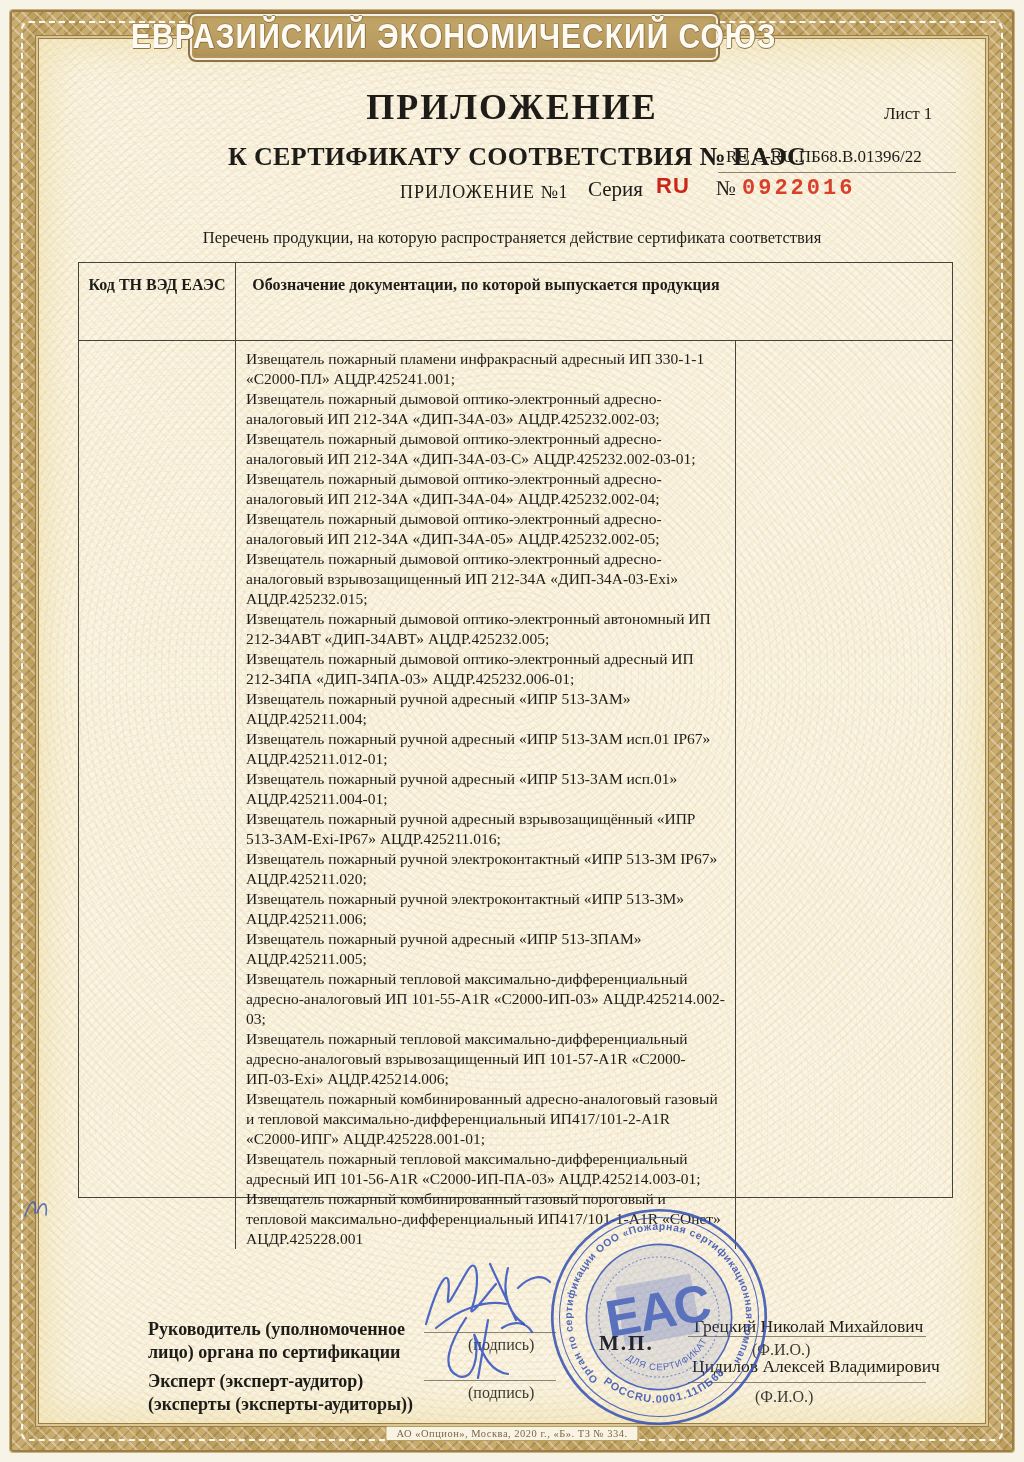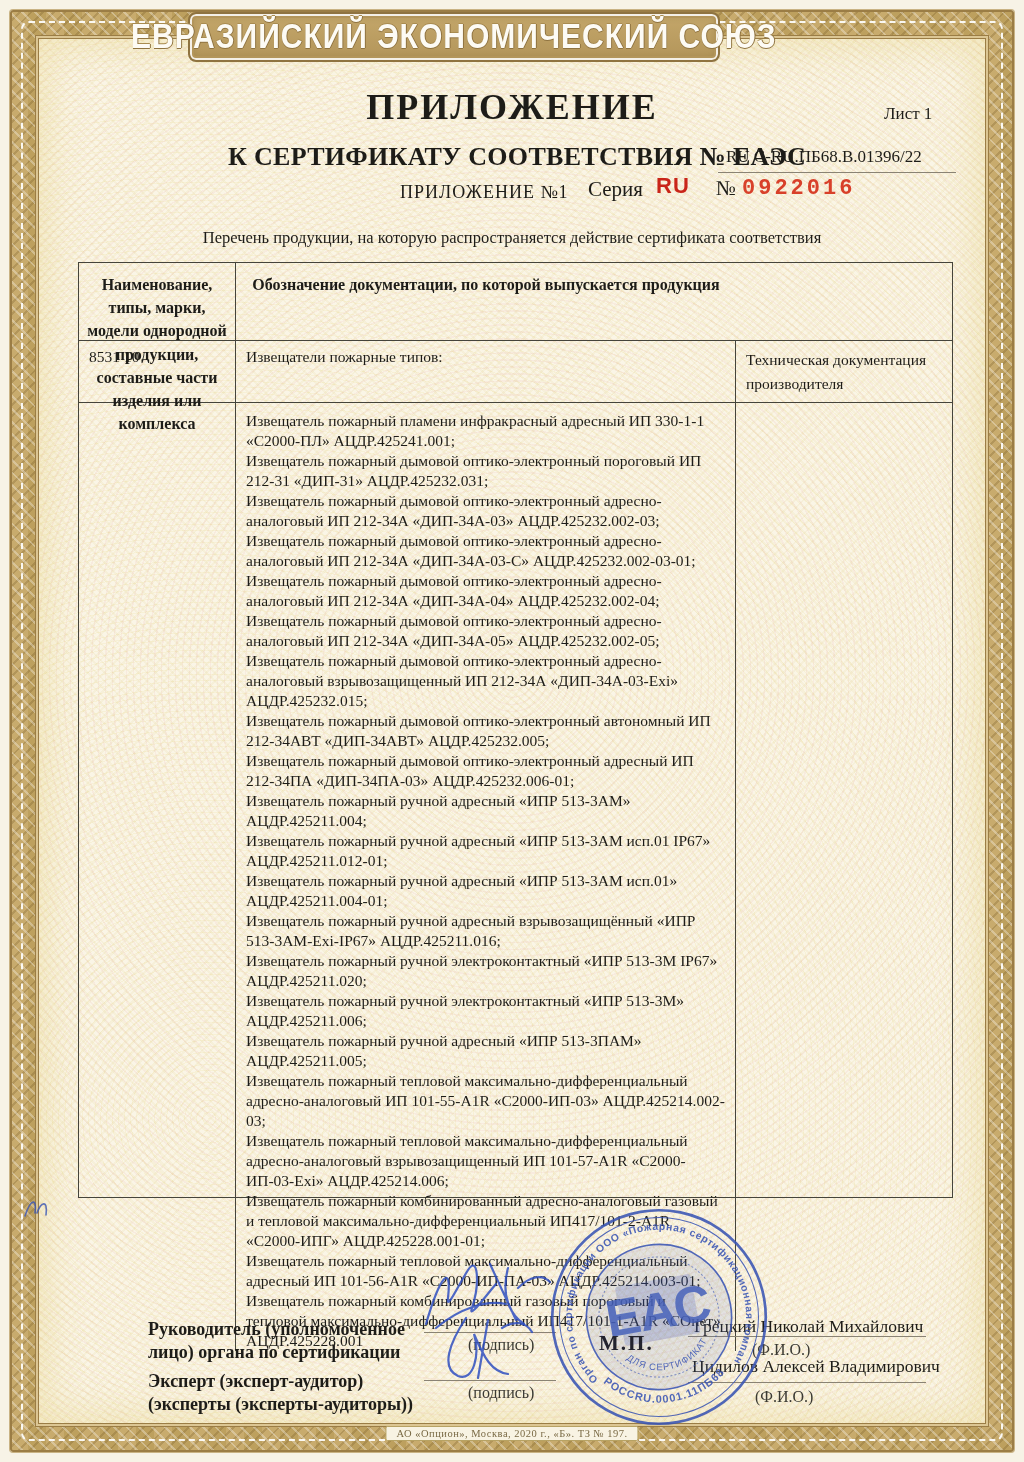--- a/index.html
+++ b/index.html
@@ -143,33 +143,27 @@
   <div class="appendix-no">ПРИЛОЖЕНИЕ №1</div>
   <div class="series-label">Серия</div>
   <div class="series-value">RU</div>
   <div class="num-sign">№</div>
   <div class="blank-number">0922016</div>
 
   <div class="list-caption">Перечень продукции, на которую распространяется действие сертификата соответствия</div>
 
   <div class="ctable">
     <div class="trow thead">
-      <div>Наименование, типы, марки, модели однородной продукции, составные части изделия или комплекса</div>
+      <div>Код ТН ВЭД ЕАЭС</div>
       <div>Обозначение документации, по которой выпускается продукция</div>
-    </div>
-    <div class="trow trow1">
-      <div>8531 10</div>
-      <div>Извещатели пожарные типов:</div>
-      <div class="doc-cell">Техническая документация производителя</div>
     </div>
     <div class="trow trow2">
       <div></div>
       <div class="products-cell">
           <p class="product">Извещатель пожарный пламени инфракрасный адресный ИП 330-1-1 «С2000-ПЛ» АЦДР.425241.001;</p>
-          <p class="product">Извещатель пожарный дымовой оптико-электронный пороговый ИП 212-31 «ДИП-31» АЦДР.425232.031;</p>
           <p class="product">Извещатель пожарный дымовой оптико-электронный адресно-аналоговый ИП 212-34А «ДИП-34А-03» АЦДР.425232.002-03;</p>
           <p class="product">Извещатель пожарный дымовой оптико-электронный адресно-аналоговый ИП 212-34А «ДИП-34А-03-С» АЦДР.425232.002-03-01;</p>
           <p class="product">Извещатель пожарный дымовой оптико-электронный адресно-аналоговый ИП 212-34А «ДИП-34А-04» АЦДР.425232.002-04;</p>
           <p class="product">Извещатель пожарный дымовой оптико-электронный адресно-аналоговый ИП 212-34А «ДИП-34А-05» АЦДР.425232.002-05;</p>
           <p class="product">Извещатель пожарный дымовой оптико-электронный адресно-аналоговый взрывозащищенный ИП 212-34А «ДИП-34А-03-Exi» АЦДР.425232.015;</p>
           <p class="product">Извещатель пожарный дымовой оптико-электронный автономный ИП 212-34АВТ «ДИП-34АВТ» АЦДР.425232.005;</p>
           <p class="product">Извещатель пожарный дымовой оптико-электронный адресный ИП 212-34ПА «ДИП-34ПА-03» АЦДР.425232.006-01;</p>
           <p class="product">Извещатель пожарный ручной адресный «ИПР 513-3АМ» АЦДР.425211.004;</p>
           <p class="product">Извещатель пожарный ручной адресный «ИПР 513-3АМ исп.01 IP67» АЦДР.425211.012-01;</p>
           <p class="product">Извещатель пожарный ручной адресный «ИПР 513-3АМ исп.01» АЦДР.425211.004-01;</p>
@@ -237,14 +231,14 @@
   <svg class="sig-ink ink1" width="150" height="80" viewBox="0 0 150 80">
     <path d="M8 66 C22 18 34 4 30 40 C28 54 40 28 50 12 C60 -4 62 26 54 50 C50 62 66 40 78 26 M18 70 C42 50 68 42 88 46 M72 6 L98 62 M90 10 C82 40 94 58 106 66 M100 30 C112 18 124 16 132 24" fill="none" stroke="#2f4fc0" stroke-width="2.2" stroke-linecap="round" opacity=".85"></path>
   </svg>
   <svg class="sig-ink ink2" width="120" height="72" viewBox="0 0 120 72">
     <path d="M34 4 C18 28 8 54 26 62 C42 68 48 40 42 20 C52 44 60 58 76 60 M56 6 L46 64 M70 14 C82 6 94 8 100 18" fill="none" stroke="#2f4fc0" stroke-width="2.2" stroke-linecap="round" opacity=".85"></path>
   </svg>
   <svg class="sig-ink margin-mark" width="34" height="26" viewBox="0 0 34 26">
     <path d="M3 22 C9 4 15 4 13 19 M15 19 C19 8 26 5 24 21" fill="none" stroke="#3a55b4" stroke-width="1.6" stroke-linecap="round" opacity=".8"></path>
   </svg>
 
-  <div class="imprint">АО «Опцион», Москва, 2020 г., «Б».  ТЗ № 197.</div>
+  <div class="imprint">АО «Опцион», Москва, 2020 г., «Б».  ТЗ № 334.</div>
 </div>
 
 </body></html>

